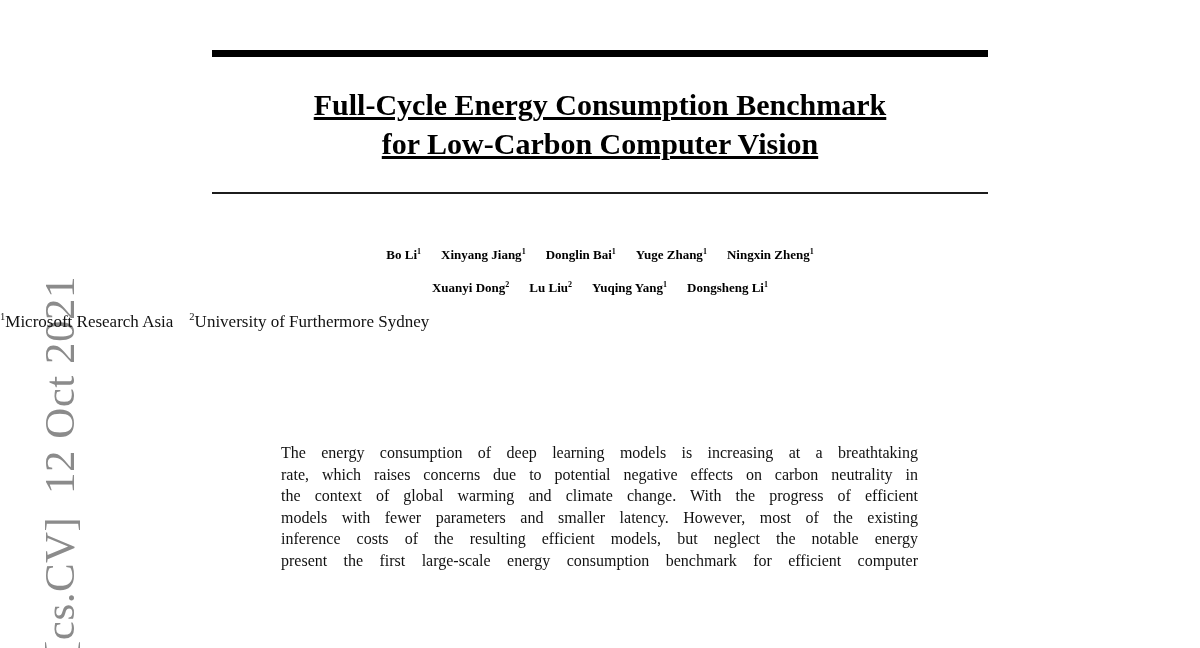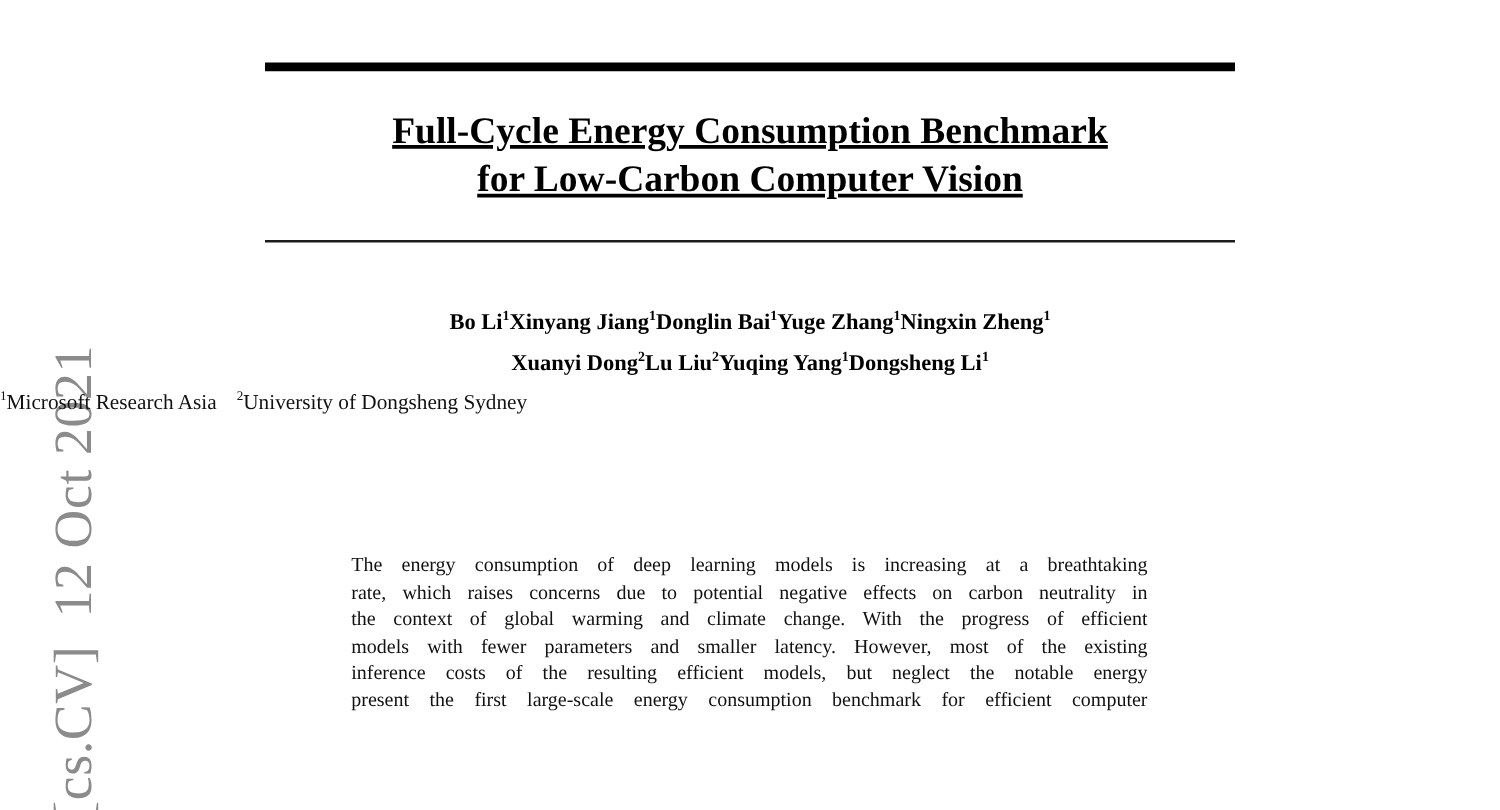--- a/index.html
+++ b/index.html
@@ -57,21 +57,22 @@
     color: #000000;
     text-decoration: underline;
   }
   .title-line { display: block; }
   .authors-row {
     position: absolute;
     left: 0;
     width: 1200px;
     display: flex;
     justify-content: center;
-    font-size: 18px;
+    gap: 20px;
+    font-size: 13px;
     font-weight: bold;
     color: #000000;
     white-space: nowrap;
   }
   .authors-row-1 { top: 247px; }
   .authors-row-2 { top: 280px; align-items: center; }
   .sup {
     font-size: 0.62em;
     vertical-align: super;
     line-height: 0;
@@ -138,21 +139,21 @@
 
   <div class="authors-row authors-row-2">
     <span class="author"><span>Xuanyi Dong</span><span class="sup">2</span></span>
     <span class="author"><span>Lu Liu</span><span class="sup">2</span></span>
     <span class="author"><span>Yuqing Yang</span><span class="sup">1</span></span>
     <span class="author"><span>Dongsheng Li</span><span class="sup">1</span></span>
   </div>
 
   <div class="affils-row">
     <span class="affil"><span class="sup">1</span><span>Microsoft Research Asia</span></span>
-    <span class="affil"><span class="sup">2</span><span>University of Dongsheng Sydney</span></span>
+    <span class="affil"><span class="sup">2</span><span>University of Furthermore Sydney</span></span>
   </div>
 
 
   <div class="abstract-body">
     <div class="abs-line">The energy consumption of deep learning models is increasing at a breathtaking</div>
     <div class="abs-line">rate, which raises concerns due to potential negative effects on carbon neutrality in</div>
     <div class="abs-line">the context of global warming and climate change. With the progress of efficient</div>
     <div class="abs-line">models with fewer parameters and smaller latency. However, most of the existing</div>
     <div class="abs-line">inference costs of the resulting efficient models, but neglect the notable energy</div>
     <div class="abs-line">present the first large-scale energy consumption benchmark for efficient computer</div>

